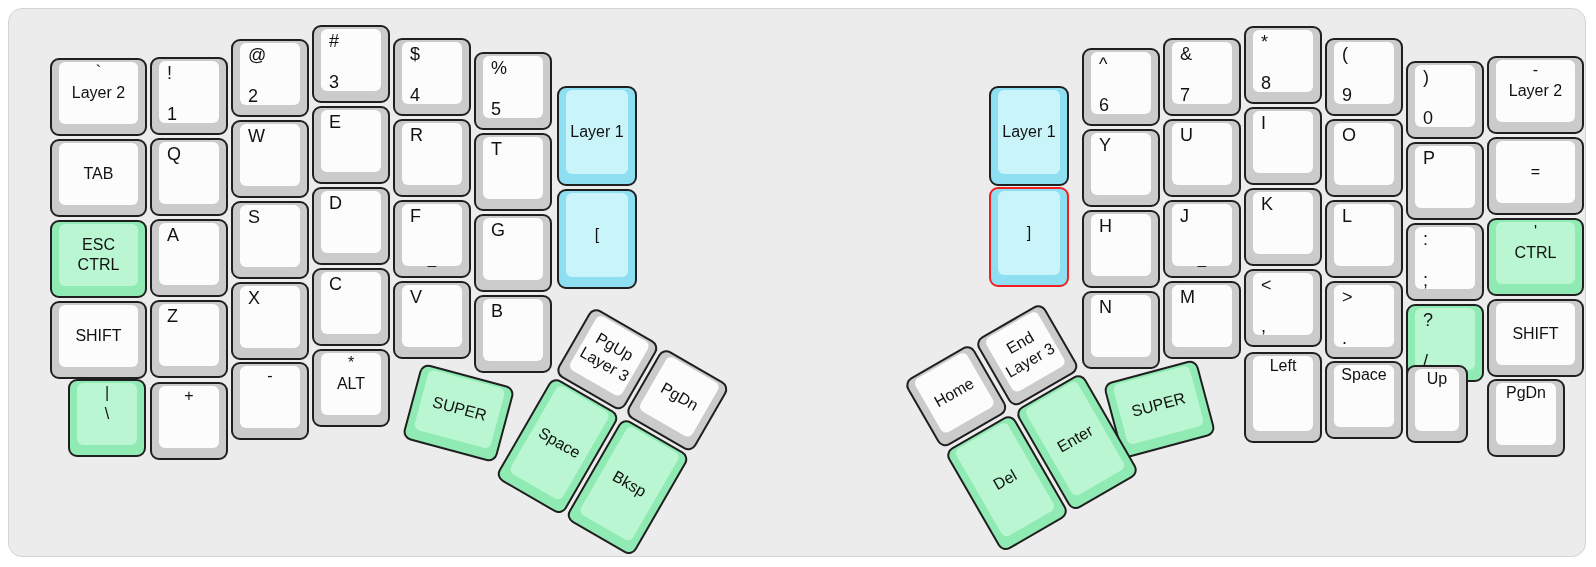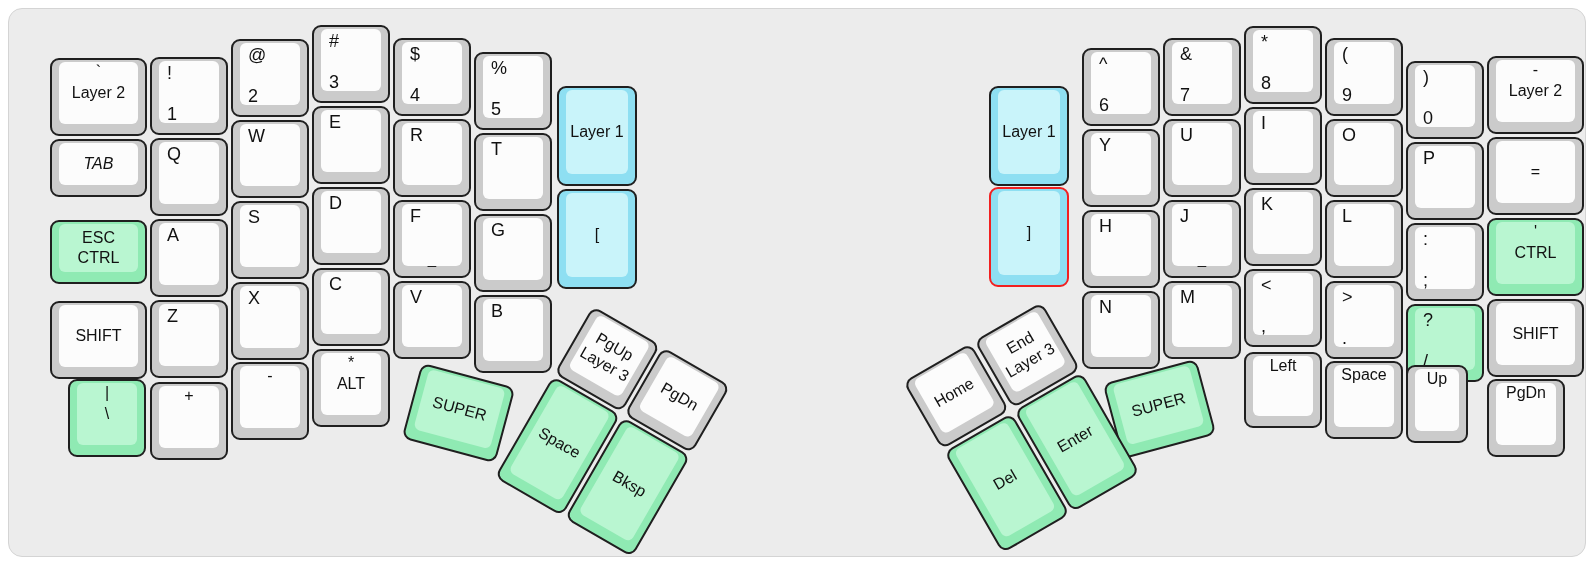--- a/index.html
+++ b/index.html
@@ -44,27 +44,27 @@
 
 <div class="panel">
   <div id="keys">
       <div class="key white" style="left: 41px; top: 49px; width: 97px; height: 78px;">
         <div class="face"></div>
         <span class="lbl top-lbl">`</span>
         <div class="main-lbl">
           <span>Layer 2</span>
         </div>
       </div>
-      <div class="key white" style="left: 41px; top: 130px; width: 97px; height: 58px; font-style: italic;">
+      <div class="key white" style="left: 41px; top: 130px; width: 97px; height: 78px;">
         <div class="face"></div>
         <div class="main-lbl">
           <span>TAB</span>
         </div>
       </div>
-      <div class="key green" style="left: 41px; top: 211px; width: 97px; height: 64px;">
+      <div class="key green" style="left: 41px; top: 211px; width: 97px; height: 78px;">
         <div class="face"></div>
         <div class="main-lbl">
           <span>ESC</span>
           <span>CTRL</span>
         </div>
       </div>
       <div class="key white" style="left: 41px; top: 292px; width: 97px; height: 78px;">
         <div class="face"></div>
         <div class="main-lbl">
           <span>SHIFT</span>
@@ -279,21 +279,21 @@
       </div>
       <div class="key white" style="left: 1235px; top: 179px; width: 78px; height: 78px;">
         <div class="face"></div>
         <span class="lbl side-0">K</span>
       </div>
       <div class="key white" style="left: 1235px; top: 260px; width: 78px; height: 78px;">
         <div class="face"></div>
         <span class="lbl side-0">&lt;</span>
         <span class="lbl side-1">,</span>
       </div>
-      <div class="key white" style="left: 1235px; top: 343px; width: 78px; height: 76px;">
+      <div class="key white" style="left: 1235px; top: 343px; width: 78px; height: 91px;">
         <div class="face"></div>
         <span class="lbl top-lbl">Left</span>
       </div>
       <div class="key white" style="left: 1316px; top: 29px; width: 78px; height: 78px;">
         <div class="face"></div>
         <span class="lbl side-0">(</span>
         <span class="lbl side-1">9</span>
       </div>
       <div class="key white" style="left: 1316px; top: 110px; width: 78px; height: 78px;">
         <div class="face"></div>

